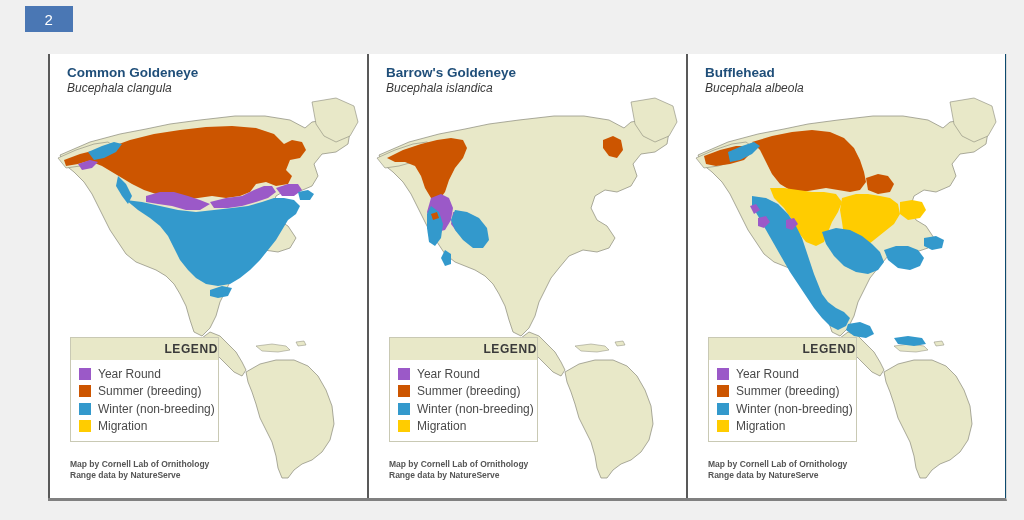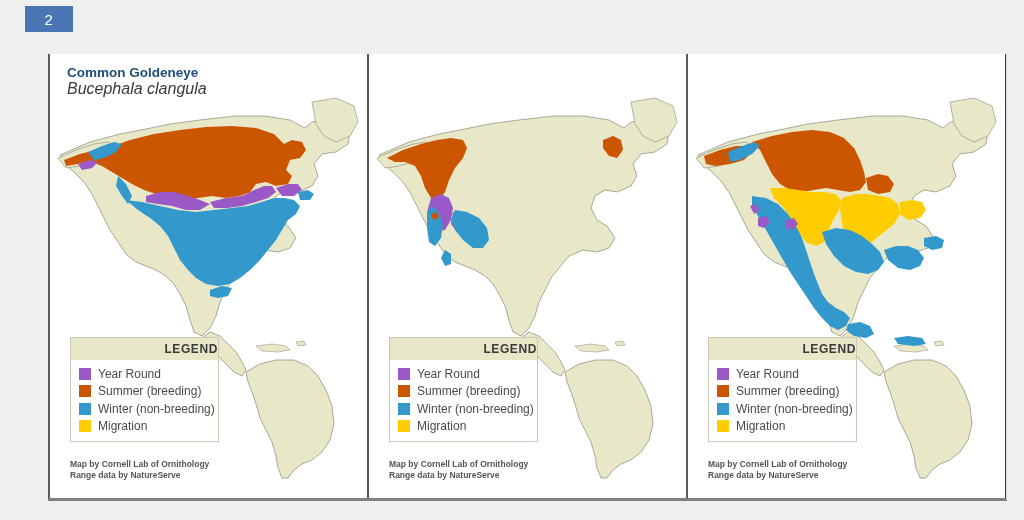--- a/index.html
+++ b/index.html
@@ -44,21 +44,21 @@
     white-space: nowrap;
   }
 
   
   #board {
     position: absolute;
     left: 48px;
     top: 54px;
     width: 958px;
     height: 444px;
-    background: #701a75;
+    background: #0c4a6e;
     border-bottom: 3px solid #808080;
     border-right: 1px solid #d8d8d8;
     display: flex;
   }
   .panel {
     position: relative;
     width: 319px;
     height: 444px;
     border-left: 2px solid #595959;
     box-sizing: border-box;
@@ -75,21 +75,21 @@
   }
   .common-name {
     color: #1f4e79;
     font-size: 13.5px;
     font-weight: bold;
     line-height: 15px;
     white-space: nowrap;
   }
   .sci-name {
     color: #3a3a3a;
-    font-size: 16px;
+    font-size: 12px;
     font-style: italic;
     line-height: 15px;
     margin-top: 1px;
     white-space: nowrap;
   }
 
   
   .map-wrap {
     position: absolute;
     left: 0;
@@ -227,20 +227,24 @@
       </div>
     </div>
 
     <div class="credits">
       <div>Map by Cornell Lab of Ornithology</div>
       <div>Range data by NatureServe</div>
     </div>
   </div>
 
   <div class="panel">
+    <div class="panel-head">
+      <div class="common-name">Barrow's Goldeneye</div>
+      <div class="sci-name">Bucephala islandica</div>
+    </div>
 
     <div class="map-wrap">
       <svg class="map-svg" viewBox="0 0 319 400">
         <g>
           <path fill="#e8e8c8" stroke="#888878" stroke-width="0.7" d="M10,75 L40,62 L70,54 L96,49 L120,44 L150,40 L185,36 L215,36 L240,40 L255,48 L262,42 L275,40 L292,44 L300,52 L298,64 L286,72 L272,74 L264,84 L268,96 L262,106 L248,112 L236,110 L226,116 L222,128 L228,140 L238,146 L246,158 L240,168 L228,172 L214,170 L200,176 L190,188 L182,198 L176,210 L170,222 L166,236 L160,248 L152,256 L144,252 L140,240 L136,226 L130,214 L124,204 L116,196 L106,190 L96,186 L86,182 L76,174 L68,162 L60,150 L54,138 L48,126 L42,114 L34,102 L24,92 L14,84 Z"></path>
           <path fill="#e8e8c8" stroke="#888878" stroke-width="0.6" d="M8,78 L26,70 L44,64 L58,62 L66,68 L58,76 L44,82 L30,86 L16,88 Z"></path>
           <path fill="#e8e8c8" stroke="#888878" stroke-width="0.6" d="M262,22 L286,18 L304,26 L308,42 L300,56 L286,62 L274,56 L266,44 Z"></path>
           <path fill="#e8e8c8" stroke="#888878" stroke-width="0.7" d="M152,258 L160,252 L170,256 L178,264 L186,272 L192,282 L196,290 L192,296 L184,292 L176,284 L168,276 L160,270 L154,264 Z"></path>
           <path fill="#e8e8c8" stroke="#888878" stroke-width="0.7" d="M196,292 L210,284 L226,280 L244,280 L258,286 L268,296 L276,310 L282,326 L284,344 L280,360 L272,372 L262,380 L252,384 L244,390 L238,398 L232,398 L228,388 L226,376 L222,362 L216,350 L210,338 L206,324 L202,312 L198,302 Z"></path>
           <path fill="#e8e8c8" stroke="#888878" stroke-width="0.5" d="M206,266 L222,264 L236,266 L240,270 L228,272 L212,271 Z"></path>
@@ -291,20 +295,24 @@
       </div>
     </div>
 
     <div class="credits">
       <div>Map by Cornell Lab of Ornithology</div>
       <div>Range data by NatureServe</div>
     </div>
   </div>
 
   <div class="panel">
+    <div class="panel-head">
+      <div class="common-name">Bufflehead</div>
+      <div class="sci-name">Bucephala albeola</div>
+    </div>
 
     <div class="map-wrap">
       <svg class="map-svg" viewBox="0 0 319 400">
         <g>
           <path fill="#e8e8c8" stroke="#888878" stroke-width="0.7" d="M10,75 L40,62 L70,54 L96,49 L120,44 L150,40 L185,36 L215,36 L240,40 L255,48 L262,42 L275,40 L292,44 L300,52 L298,64 L286,72 L272,74 L264,84 L268,96 L262,106 L248,112 L236,110 L226,116 L222,128 L228,140 L238,146 L246,158 L240,168 L228,172 L214,170 L200,176 L190,188 L182,198 L176,210 L170,222 L166,236 L160,248 L152,256 L144,252 L140,240 L136,226 L130,214 L124,204 L116,196 L106,190 L96,186 L86,182 L76,174 L68,162 L60,150 L54,138 L48,126 L42,114 L34,102 L24,92 L14,84 Z"></path>
           <path fill="#e8e8c8" stroke="#888878" stroke-width="0.6" d="M8,78 L26,70 L44,64 L58,62 L66,68 L58,76 L44,82 L30,86 L16,88 Z"></path>
           <path fill="#e8e8c8" stroke="#888878" stroke-width="0.6" d="M262,22 L286,18 L304,26 L308,42 L300,56 L286,62 L274,56 L266,44 Z"></path>
           <path fill="#e8e8c8" stroke="#888878" stroke-width="0.7" d="M152,258 L160,252 L170,256 L178,264 L186,272 L192,282 L196,290 L192,296 L184,292 L176,284 L168,276 L160,270 L154,264 Z"></path>
           <path fill="#e8e8c8" stroke="#888878" stroke-width="0.7" d="M196,292 L210,284 L226,280 L244,280 L258,286 L268,296 L276,310 L282,326 L284,344 L280,360 L272,372 L262,380 L252,384 L244,390 L238,398 L232,398 L228,388 L226,376 L222,362 L216,350 L210,338 L206,324 L202,312 L198,302 Z"></path>
           <path fill="#e8e8c8" stroke="#888878" stroke-width="0.5" d="M206,266 L222,264 L236,266 L240,270 L228,272 L212,271 Z"></path>

